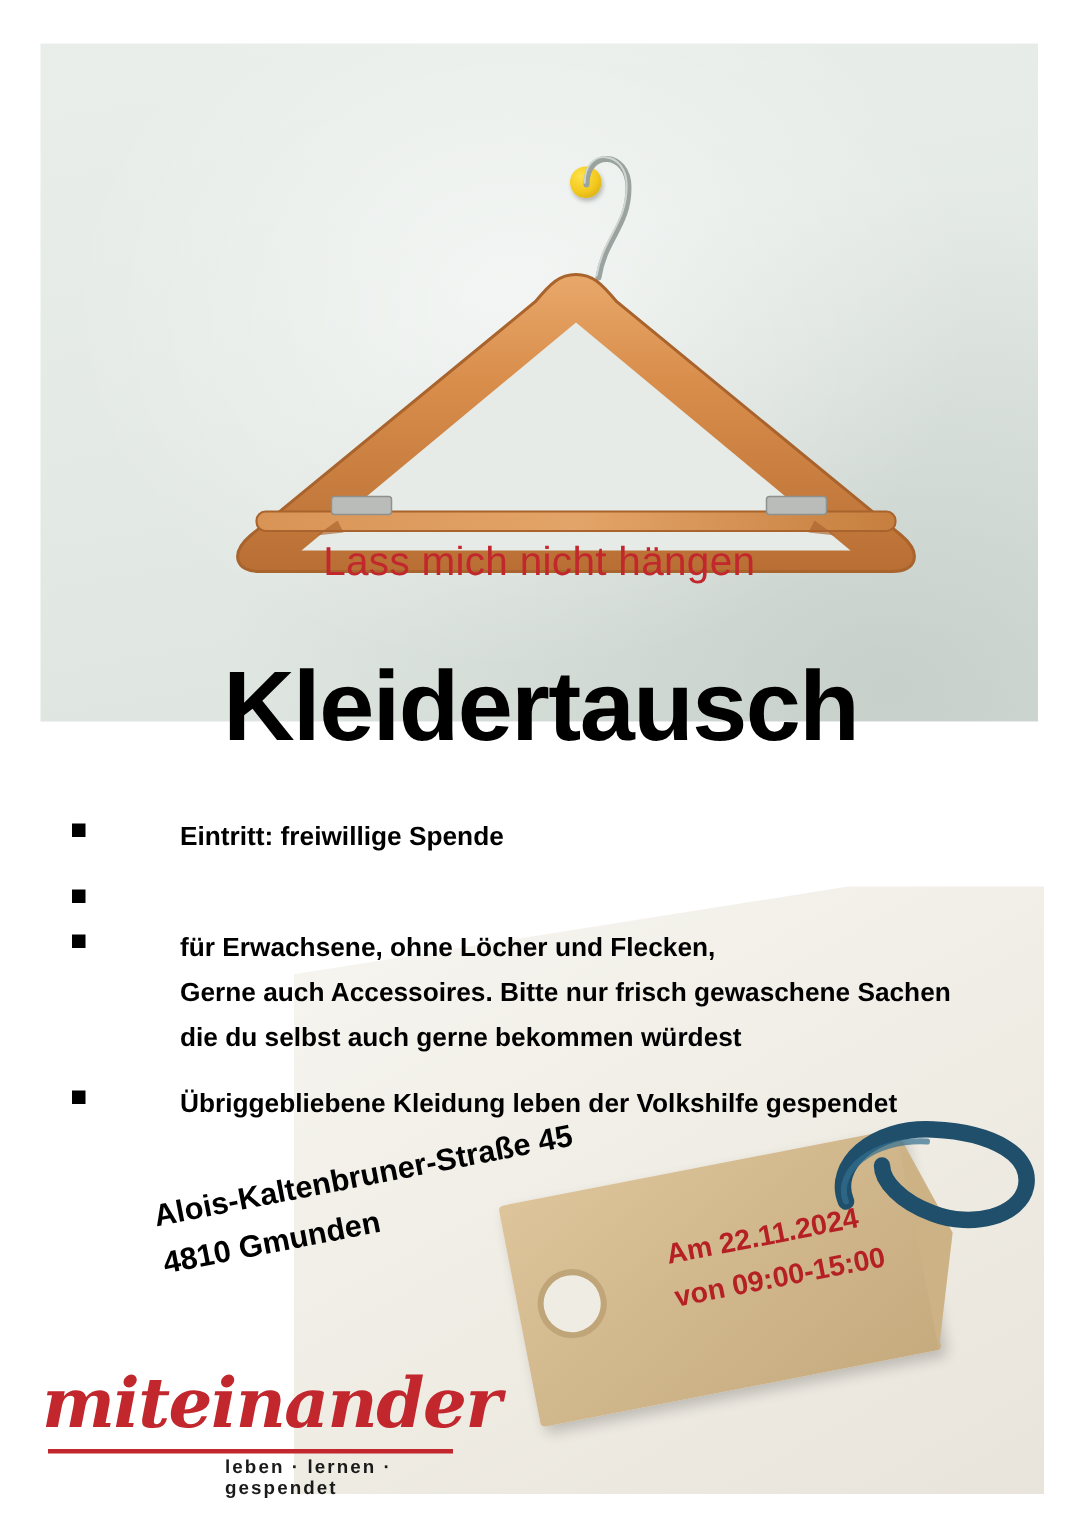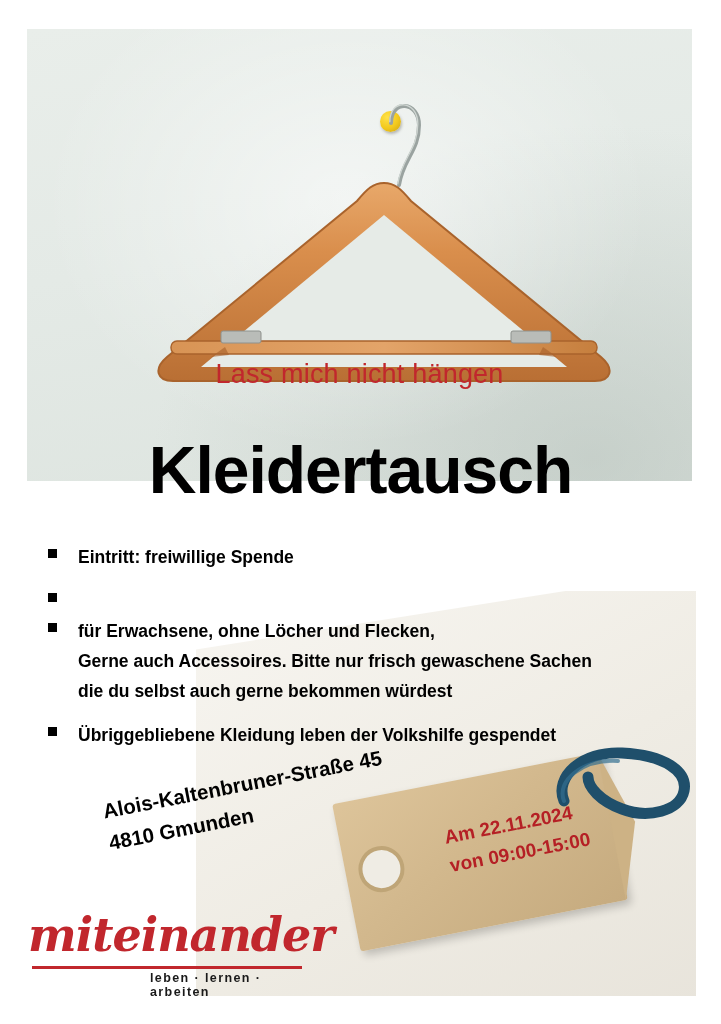--- a/index.html
+++ b/index.html
@@ -123,20 +123,21 @@
     background: #000;
     margin-top: 7px;
     margin-right: 21px;
     flex: 0 0 auto;
   }
   .bullet-text {
     font-size: 17.5px;
     font-weight: bold;
     line-height: 1.72;
     color: #000;
+    margin-left: 42px;
   }
   .bullet-text .line { display: block; }
 
   
   .address {
     position: absolute;
     left: 100px;
     top: 796px;
     transform: rotate(-11deg);
     transform-origin: left top;
@@ -360,16 +361,16 @@
   </div>
 
   <div class="address">
     <div>Alois-Kaltenbruner-Straße 45</div>
     <div>4810 Gmunden</div>
   </div>
 
   <div class="logo">
     <div class="logo-word">miteinander</div>
     <div class="logo-rule"></div>
-    <div class="logo-sub">leben · lernen · arbeiten</div>
+    <div class="logo-sub">leben · lernen · gespendet</div>
   </div>
 
 </div>
 
 </body></html>

